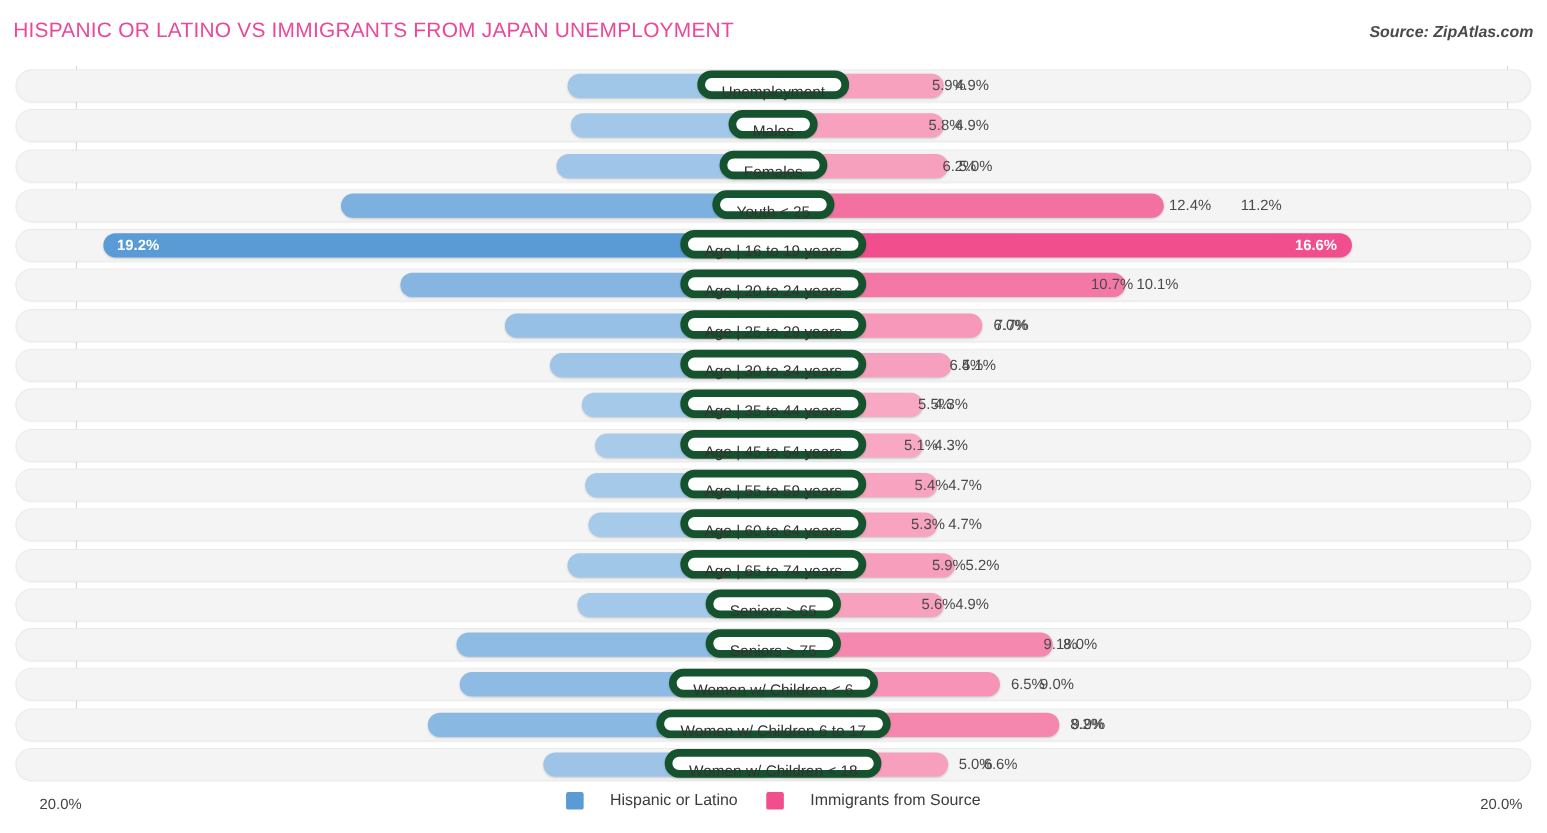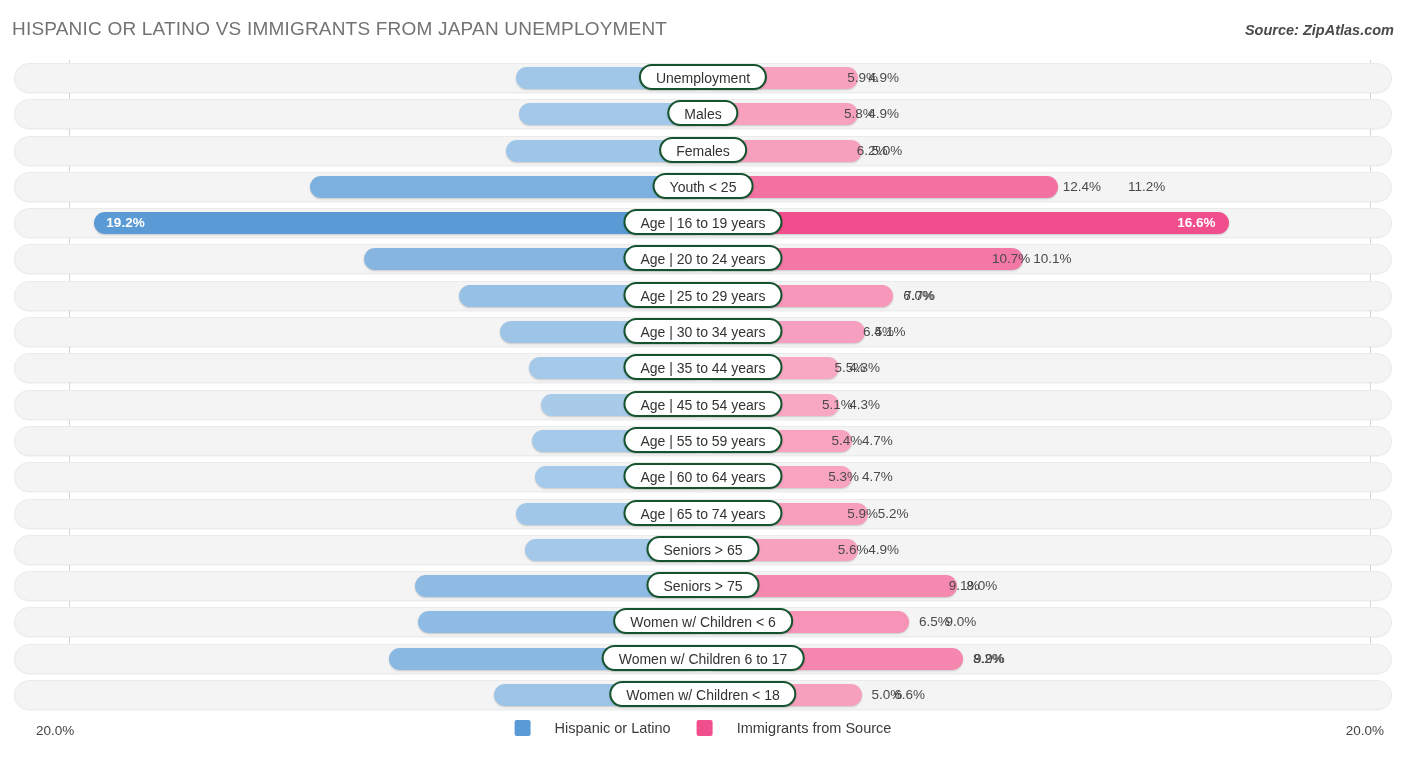--- a/index.html
+++ b/index.html
@@ -14,21 +14,21 @@
     position: relative;
     width: 1406px; height: 757px;
     background: #ffffff;
   }
 
   
   #title {
     position: absolute;
     left: 12px; top: 18px;
     font-size: 19px;
-    color: #737373;
+    color: #ec4899;
     letter-spacing: 0.2px;
     white-space: nowrap;
   }
   #source {
     position: absolute;
     right: 12px; top: 22px;
     font-size: 14.5px;
     font-style: italic;
     font-weight: bold;
     color: #4a4a4a;
@@ -97,21 +97,21 @@
   
   .pill {
     position: absolute;
     top: 4px;
     left: 703px;
     transform: translateX(-50%);
     height: 26px;
     line-height: 25px;
     padding: 0 15px;
     background: #ffffff;
-    border: 2px solid #14532d;
+    border: 7px solid #14532d;
     border-radius: 14px;
     font-size: 14px;
     color: #333333;
     white-space: nowrap;
     box-shadow: 0 1px 2px rgba(0,0,0,0.16);
     z-index: 5;
   }
 
   
   #footer {

